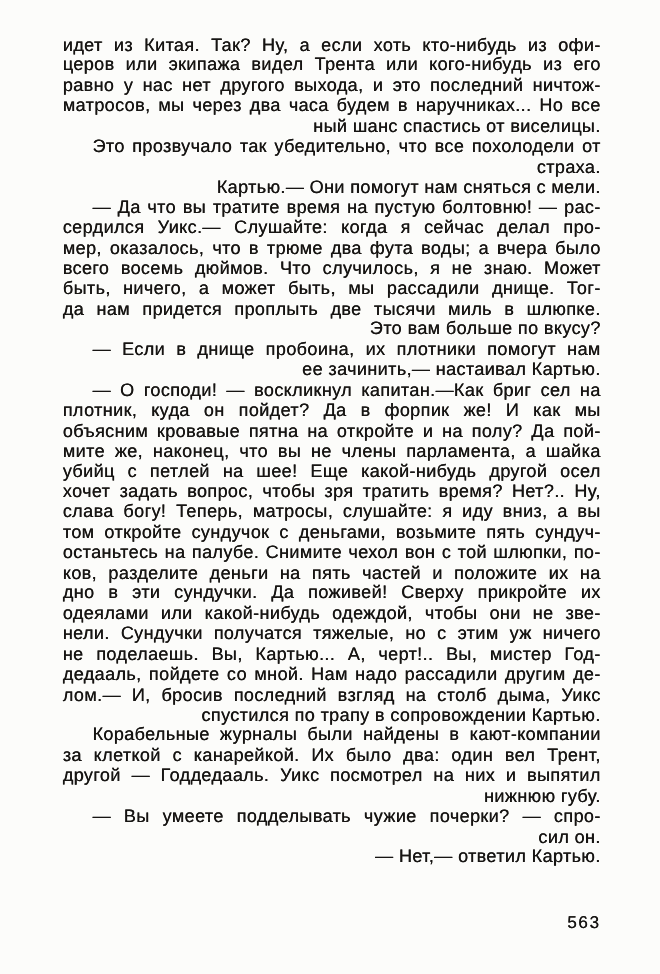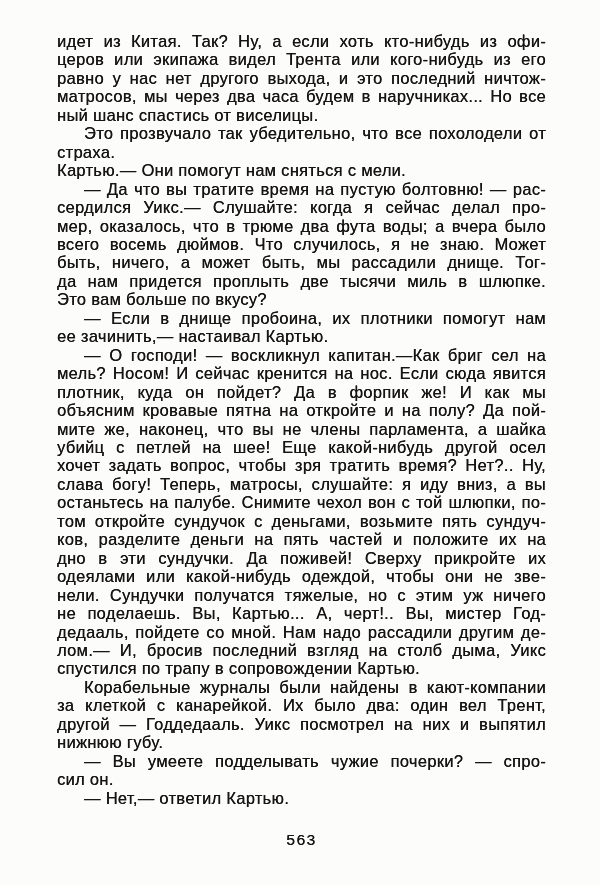--- a/index.html
+++ b/index.html
@@ -22,37 +22,37 @@
     position: absolute;
     left: 57px;
     top: 32px;
     width: 489px;
     font-size: 16.4px;
     line-height: 18.45px;
     letter-spacing: 0.35px;
     text-shadow: 0.25px 0 0 currentColor; 
   }
   .line {
-    text-align: left;
+    text-align: right;
     min-height: 18.45px;
   }
   .line.justify {
     text-align: justify;
     text-align-last: justify;
     text-justify: inter-word;
   }
   .line.indent {
     text-indent: 27px;
   }
   .page-number {
     position: absolute;
     top: 831px;
     left: 57px;
     width: 489px;
-    text-align: center;
+    text-align: right;
     font-size: 15.5px;
     letter-spacing: 1.5px;
     text-shadow: 0.25px 0 0 currentColor;
   }
 </style>
 </head>
 <body>
 
 <main class="page">
   <div class="text-block" id="text-block">
@@ -67,29 +67,28 @@
       <div class="line justify indent">— Да что вы тратите время на пустую болтовню! — рас-</div>
       <div class="line justify">сердился Уикс.— Слушайте: когда я сейчас делал про-</div>
       <div class="line justify">мер, оказалось, что в трюме два фута воды; а вчера было</div>
       <div class="line justify">всего восемь дюймов. Что случилось, я не знаю. Может</div>
       <div class="line justify">быть, ничего, а может быть, мы рассадили днище. Тог-</div>
       <div class="line justify">да нам придется проплыть две тысячи миль в шлюпке.</div>
       <div class="line">Это вам больше по вкусу?</div>
       <div class="line justify indent">— Если в днище пробоина, их плотники помогут нам</div>
       <div class="line">ее зачинить,— настаивал Картью.</div>
       <div class="line justify indent">— О господи! — воскликнул капитан.—Как бриг сел на</div>
-      <div class="line justify">мель? Носом! И сейчас кренится на нос. Если сюда явится</div>
       <div class="line justify">плотник, куда он пойдет? Да в форпик же! И как мы</div>
       <div class="line justify">объясним кровавые пятна на откройте и на полу? Да пой-</div>
       <div class="line justify">мите же, наконец, что вы не члены парламента, а шайка</div>
       <div class="line justify">убийц с петлей на шее! Еще какой-нибудь другой осел</div>
       <div class="line justify">хочет задать вопрос, чтобы зря тратить время? Нет?.. Ну,</div>
       <div class="line justify">слава богу! Теперь, матросы, слушайте: я иду вниз, а вы</div>
+      <div class="line justify">том откройте сундучок с деньгами, возьмите пять сундуч-</div>
       <div class="line justify">останьтесь на палубе. Снимите чехол вон с той шлюпки, по-</div>
-      <div class="line justify">том откройте сундучок с деньгами, возьмите пять сундуч-</div>
       <div class="line justify">ков, разделите деньги на пять частей и положите их на</div>
       <div class="line justify">дно в эти сундучки. Да поживей! Сверху прикройте их</div>
       <div class="line justify">одеялами или какой-нибудь одеждой, чтобы они не зве-</div>
       <div class="line justify">нели. Сундучки получатся тяжелые, но с этим уж ничего</div>
       <div class="line justify">не поделаешь. Вы, Картью... А, черт!.. Вы, мистер Год-</div>
       <div class="line justify">дедааль, пойдете со мной. Нам надо рассадили другим де-</div>
       <div class="line justify">лом.— И, бросив последний взгляд на столб дыма, Уикс</div>
       <div class="line">спустился по трапу в сопровождении Картью.</div>
       <div class="line justify indent">Корабельные журналы были найдены в кают-компании</div>
       <div class="line justify">за клеткой с канарейкой. Их было два: один вел Трент,</div>

